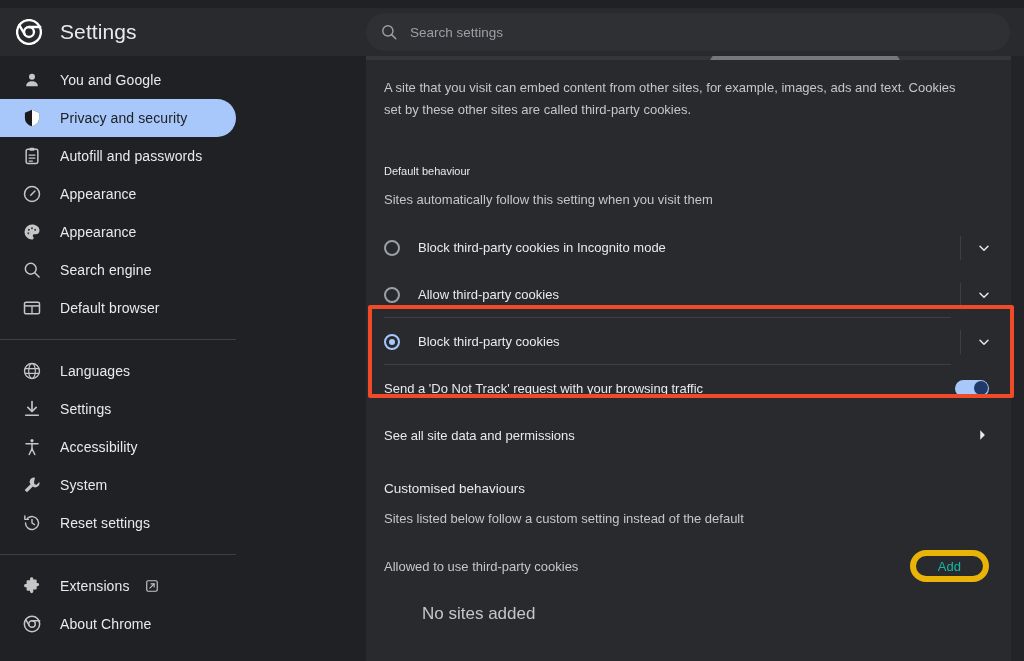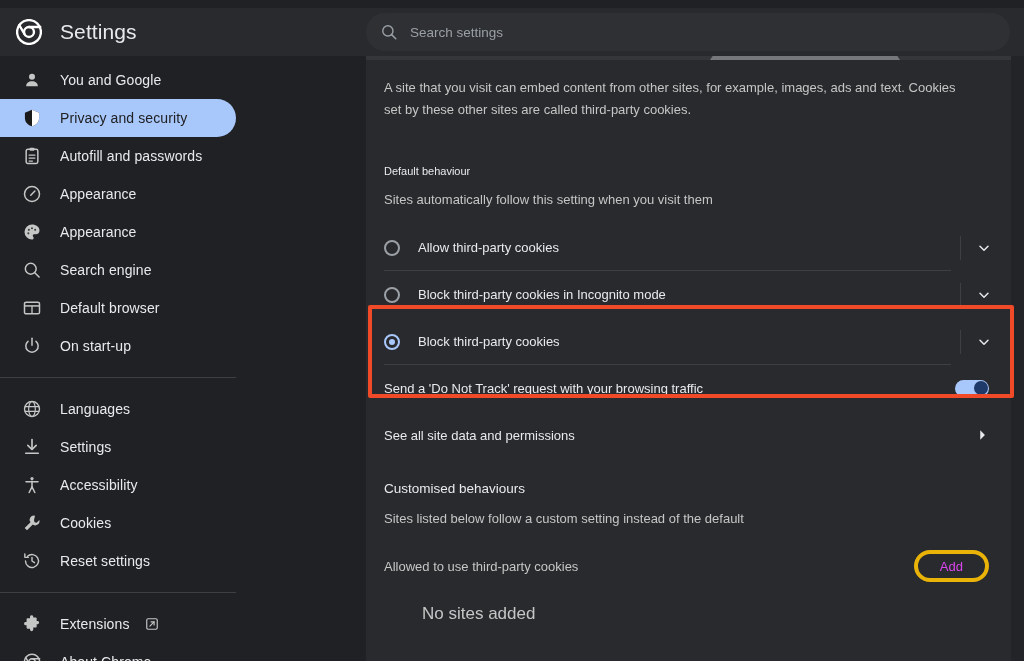--- a/index.html
+++ b/index.html
@@ -355,23 +355,23 @@
   .allow-label {
     flex: 1;
     font-size: 13px;
     color: #c4c7c5;
   }
   .add-btn {
     flex: none;
     height: 32px;
     padding: 0 22px;
     border-radius: 16px;
-    border: 4px solid #eab308;
+    border: 6px solid #eab308;
     background: transparent;
-    color: #d946ef;
+    color: #14b8a6;
     font-family: "Liberation Sans", sans-serif;
     font-size: 13px;
     font-weight: 500;
     cursor: pointer;
   }
 
   .empty-row {
     padding: 22px 18px 0 56px;
     font-size: 17px;
     color: #c4c7c5;
@@ -472,27 +472,20 @@
 
     <div class="nav-item">
       <svg class="nav-icon" viewBox="0 0 24 24">
         <rect x="3" y="5" width="18" height="14" rx="2" fill="none" stroke="#c4c7c5" stroke-width="1.8"></rect>
         <path d="M3 9.5 h18" stroke="#c4c7c5" stroke-width="1.8"></path>
         <path d="M12 9.5 V19" stroke="#c4c7c5" stroke-width="1.6"></path>
       </svg>
       <span class="nav-label">Default browser</span>
     </div>
 
-    <div class="nav-item">
-      <svg class="nav-icon" viewBox="0 0 24 24">
-        <path d="M7.2 6.4a7.4 7.4 0 1 0 9.6 0" fill="none" stroke="#c4c7c5" stroke-width="1.8" stroke-linecap="round"></path>
-        <path d="M12 2.6 V11" stroke="#c4c7c5" stroke-width="1.8" stroke-linecap="round"></path>
-      </svg>
-      <span class="nav-label">On start-up</span>
-    </div>
 
     <div class="nav-sep"></div>
 
     <div class="nav-item">
       <svg class="nav-icon" viewBox="0 0 24 24">
         <circle cx="12" cy="12" r="9" fill="none" stroke="#c4c7c5" stroke-width="1.6"></circle>
         <ellipse cx="12" cy="12" rx="4" ry="9" fill="none" stroke="#c4c7c5" stroke-width="1.4"></ellipse>
         <path d="M3.3 9.2h17.4M3.3 14.8h17.4" stroke="#c4c7c5" stroke-width="1.4"></path>
       </svg>
       <span class="nav-label">Languages</span>
@@ -514,21 +507,21 @@
         <path d="M12 7.4 V15" stroke="#c4c7c5" stroke-width="1.8" stroke-linecap="round"></path>
         <path d="M12 14.2 L8.6 21M12 14.2 L15.4 21" stroke="#c4c7c5" stroke-width="1.8" stroke-linecap="round"></path>
       </svg>
       <span class="nav-label">Accessibility</span>
     </div>
 
     <div class="nav-item">
       <svg class="nav-icon" viewBox="0 0 24 24">
         <path d="M15.6 3.2a5 5 0 0 0-5.4 7.8l-7 7 2.8 2.8 7-7a5 5 0 0 0 7.8-5.4l-3.2 3.2-2.6-.6-.6-2.6Z" fill="#c4c7c5"></path>
       </svg>
-      <span class="nav-label">Cookies</span>
+      <span class="nav-label">System</span>
     </div>
 
     <div class="nav-item">
       <svg class="nav-icon" viewBox="0 0 24 24">
         <path d="M4.2 12a7.8 7.8 0 1 0 2.4-5.6" fill="none" stroke="#c4c7c5" stroke-width="1.7" stroke-linecap="round"></path>
         <path d="M3.4 3.4 V7.6 H7.6" fill="none" stroke="#c4c7c5" stroke-width="1.7" stroke-linecap="round" stroke-linejoin="round"></path>
         <path d="M12 7.6 V12 L15 14" fill="none" stroke="#c4c7c5" stroke-width="1.7" stroke-linecap="round" stroke-linejoin="round"></path>
       </svg>
       <span class="nav-label">Reset settings</span>
     </div>
@@ -566,42 +559,42 @@
       </div>
 
       <div class="scroll-body">
 
         <p class="desc">A site that you visit can embed content from other sites, for example, images, ads and text. Cookies set by these other sites are called third-party cookies.</p>
 
         <div class="section-title">Default behaviour</div>
         <div class="section-sub">Sites automatically follow this setting when you visit them</div>
 
         <div class="radio-group">
+
+          <div class="radio-row">
+            <span class="radio"></span>
+            <span class="radio-label">Block third-party cookies in Incognito mode</span>
+            <span class="chevron-sep"></span>
+            <span class="chevron-btn">
+              <svg viewBox="0 0 24 24">
+                <path d="M6 9.5 L12 15.5 L18 9.5" fill="none" stroke="#e8eaed" stroke-width="2.2" stroke-linecap="round" stroke-linejoin="round"></path>
+              </svg>
+            </span>
+          </div>
 
           <div class="radio-row">
             <span class="radio"></span>
             <span class="radio-label">Allow third-party cookies</span>
             <span class="chevron-sep"></span>
             <span class="chevron-btn">
               <svg viewBox="0 0 24 24">
                 <path d="M6 9.5 L12 15.5 L18 9.5" fill="none" stroke="#e8eaed" stroke-width="2.2" stroke-linecap="round" stroke-linejoin="round"></path>
               </svg>
             </span>
             <span class="row-divider"></span>
-          </div>
-
-          <div class="radio-row">
-            <span class="radio"></span>
-            <span class="radio-label">Block third-party cookies in Incognito mode</span>
-            <span class="chevron-sep"></span>
-            <span class="chevron-btn">
-              <svg viewBox="0 0 24 24">
-                <path d="M6 9.5 L12 15.5 L18 9.5" fill="none" stroke="#e8eaed" stroke-width="2.2" stroke-linecap="round" stroke-linejoin="round"></path>
-              </svg>
-            </span>
           </div>
 
           <div class="radio-row">
             <span class="radio checked"></span>
             <span class="radio-label">Block third-party cookies</span>
             <span class="chevron-sep"></span>
             <span class="chevron-btn">
               <svg viewBox="0 0 24 24">
                 <path d="M6 9.5 L12 15.5 L18 9.5" fill="none" stroke="#e8eaed" stroke-width="2.2" stroke-linecap="round" stroke-linejoin="round"></path>
               </svg>

